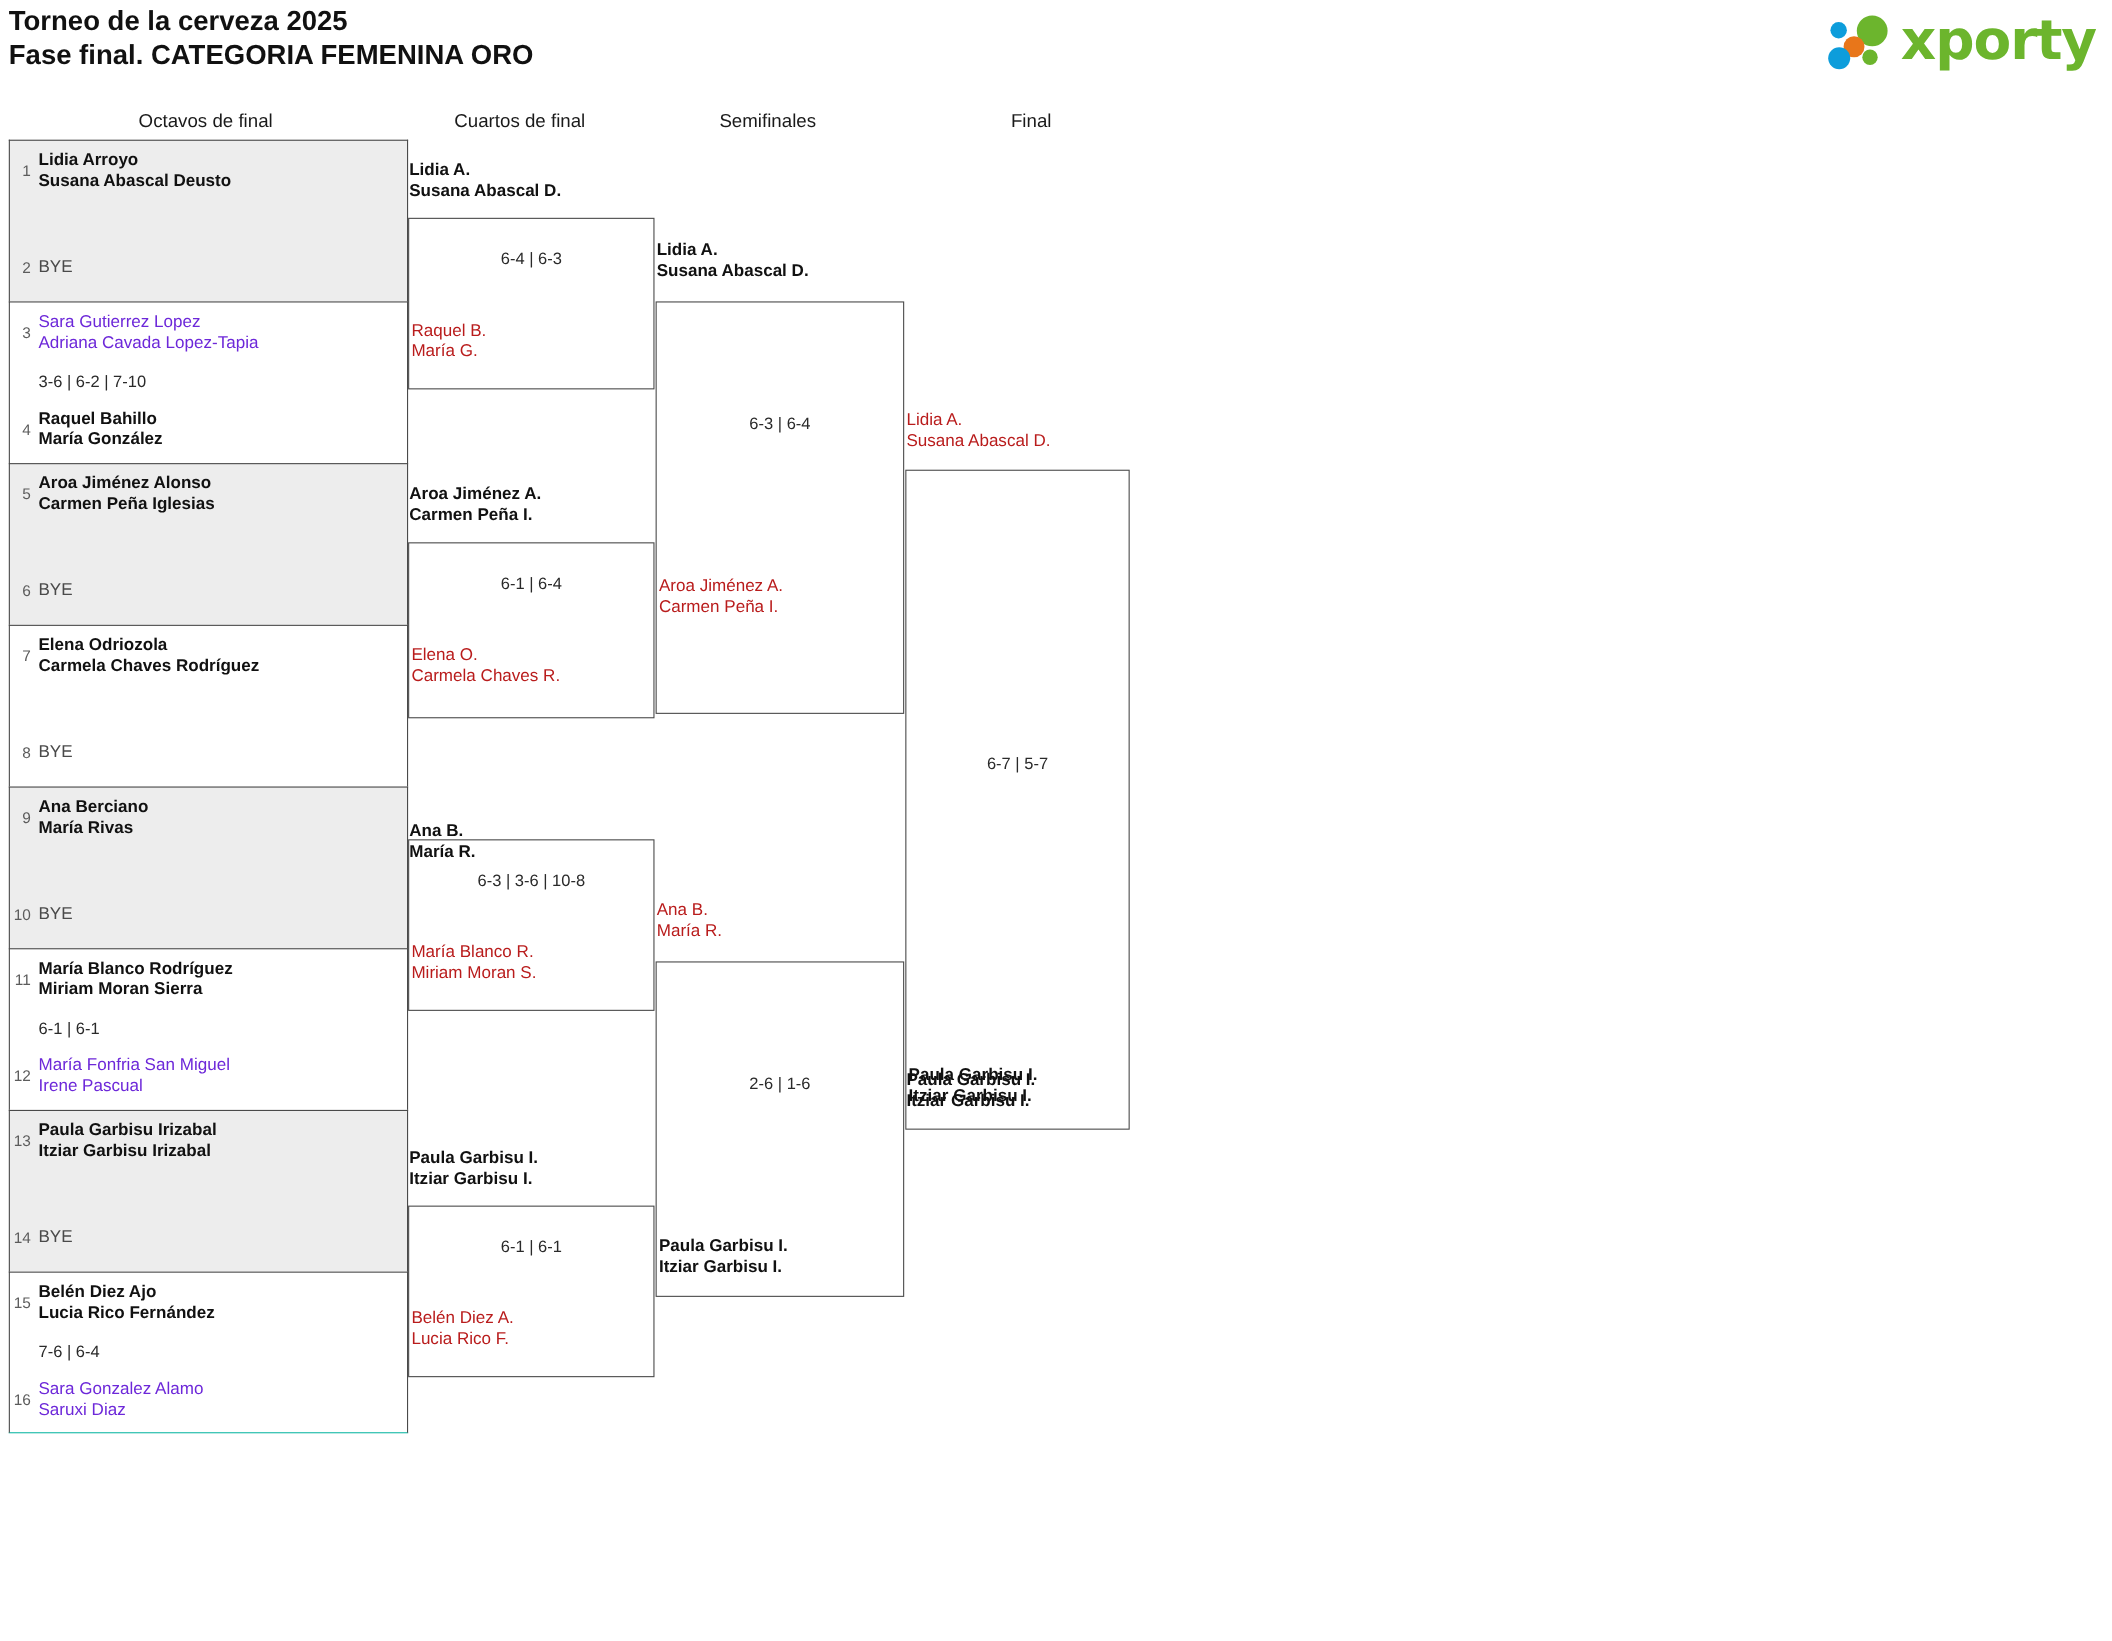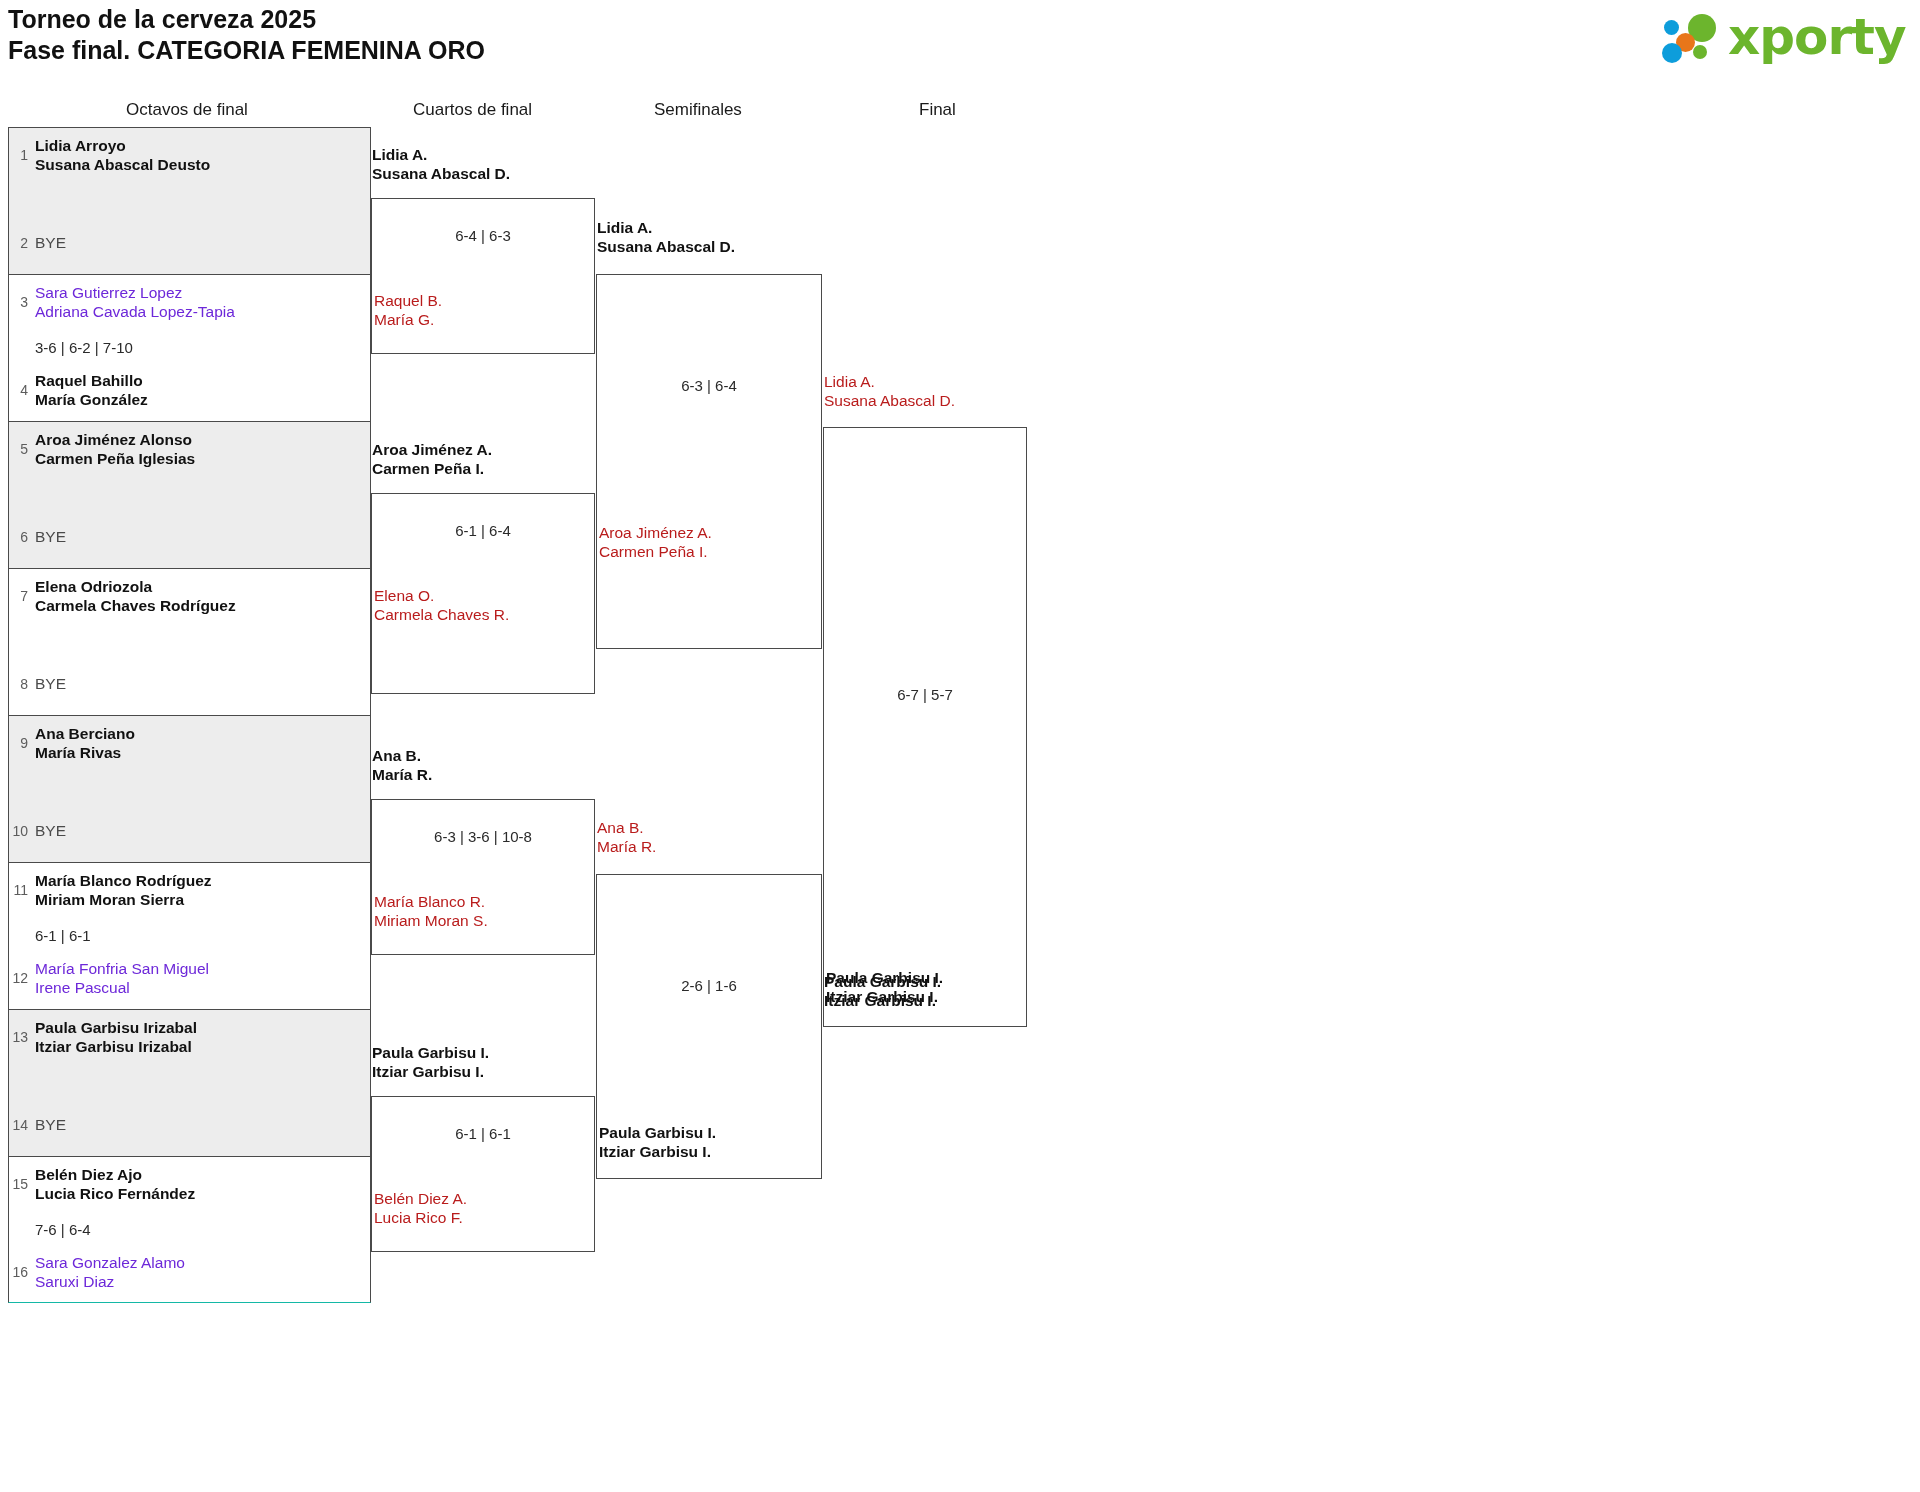--- a/index.html
+++ b/index.html
@@ -323,33 +323,33 @@
     <div class="names" style="left:2px; top:92px;">
       <span>Raquel B.</span>
       <span class="l2">María G.</span>
     </div>
   </div>
 
   <div class="names winner" style="left:372px; top:440px;">
     <span>Aroa Jiménez A.</span>
     <span class="l2">Carmen Peña I.</span>
   </div>
-  <div class="mbox" style="left:371px; top:493px; width:224px; height:201px;">
+  <div class="mbox" style="left:371px; top:493px; width:224px; height:160px;">
     <div class="mbox-score" style="top:28px;">6-1 | 6-4</div>
     <div class="names" style="left:2px; top:92px;">
       <span>Elena O.</span>
       <span class="l2">Carmela Chaves R.</span>
     </div>
   </div>
 
   <div class="names winner" style="left:372px; top:746px;">
     <span>Ana B.</span>
     <span class="l2">María R.</span>
   </div>
-  <div class="mbox" style="left:371px; top:799px; width:224px; height:156px;">
+  <div class="mbox" style="left:371px; top:763px; width:224px; height:156px;">
     <div class="mbox-score" style="top:28px;">6-3 | 3-6 | 10-8</div>
     <div class="names" style="left:2px; top:92px;">
       <span>María Blanco R.</span>
       <span class="l2">Miriam Moran S.</span>
     </div>
   </div>
 
   <div class="names winner" style="left:372px; top:1043px;">
     <span>Paula Garbisu I.</span>
     <span class="l2">Itziar Garbisu I.</span>

